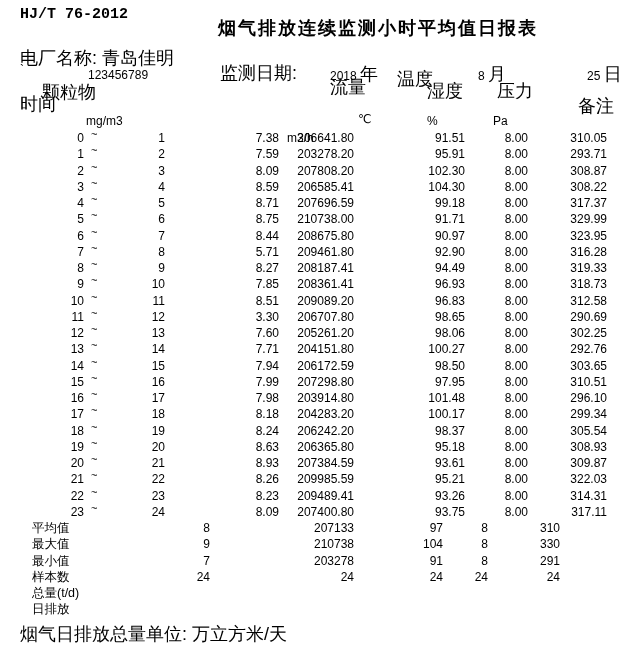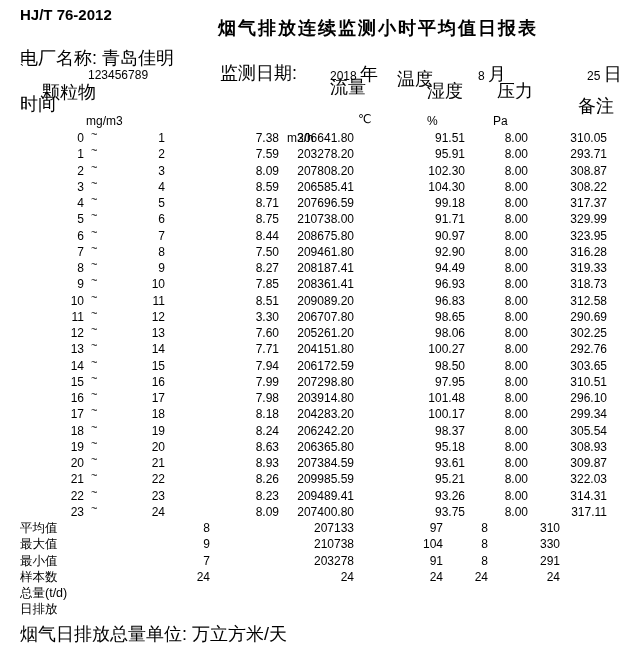--- a/index.html
+++ b/index.html
@@ -5,40 +5,40 @@
   html,body { margin:0; padding:0; background:#ffffff; }
   .page {
     position:relative; width:631px; height:654px; background:#ffffff;
     color:#000; font-family:"Liberation Sans","DejaVu Sans",sans-serif;
     overflow:hidden;
   }
   .abs { position:absolute; white-space:nowrap; }
   .cjk { font-size:18px; line-height:13px; }
   .num { font-size:12px; line-height:13px; }
   .standard {
-    left:20px; top:6px; font-family:Liberation Sans, sans-serif;
+    left:20px; top:6px; font-family:Liberation Mono, monospace;
     font-weight:bold; font-size:15px;text-align:right;
   }
   .title {
     left:218px; top:16px; font-weight:bold; font-size:18px; letter-spacing:2px;
   }
   .tick { left:20px; top:63px; font-size:12px; }
   
   .rows { position:absolute; left:0; top:130px; width:631px; }
   .trow { display:flex; height:16.26px; line-height:16.26px; font-size:12px; }
   .c { display:block; text-align:right; overflow:visible; white-space:nowrap; }
   .w1 { width:84px; }
   .w2 { width:20px; text-align:left; padding-left:7px; position:relative; top:-4px; font-size:11px; }
   .w3 { width:54px; }
   .w4 { width:114px; }
   .w5 { width:75px; }
   .w6 { width:68px;padding-left:43px; }
   .w7 { width:63px; }
   .w8 { width:79px; }
-  .sl { width:100px; padding-left:20px; box-sizing:border-box; text-align:left; font-size:12.5px; }
+  .sl { width:100px; padding-left:32px; box-sizing:border-box; text-align:left; font-size:12.5px; }
   .s1 { width:110px; }
   .s2 { width:144px; }
   .s3 { width:89px; }
   .s4 { width:45px; }
   .s5 { width:72px; }
   .footer-note { left:20px; top:628px; }
 </style>
 </head>
 <body>
 
@@ -151,21 +151,21 @@
           <span class="c w4">8.44</span>
           <span class="c w5">208675.80</span>
           <span class="c w6">90.97</span>
           <span class="c w7">8.00</span>
           <span class="c w8">323.95</span>
         </div>
         <div class="trow">
           <span class="c w1">7</span>
           <span class="c w2">~</span>
           <span class="c w3">8</span>
-          <span class="c w4">7.50</span>
+          <span class="c w4">5.71</span>
           <span class="c w5">209461.80</span>
           <span class="c w6">92.90</span>
           <span class="c w7">8.00</span>
           <span class="c w8">316.28</span>
         </div>
         <div class="trow">
           <span class="c w1">8</span>
           <span class="c w2">~</span>
           <span class="c w3">9</span>
           <span class="c w4">8.27</span>

